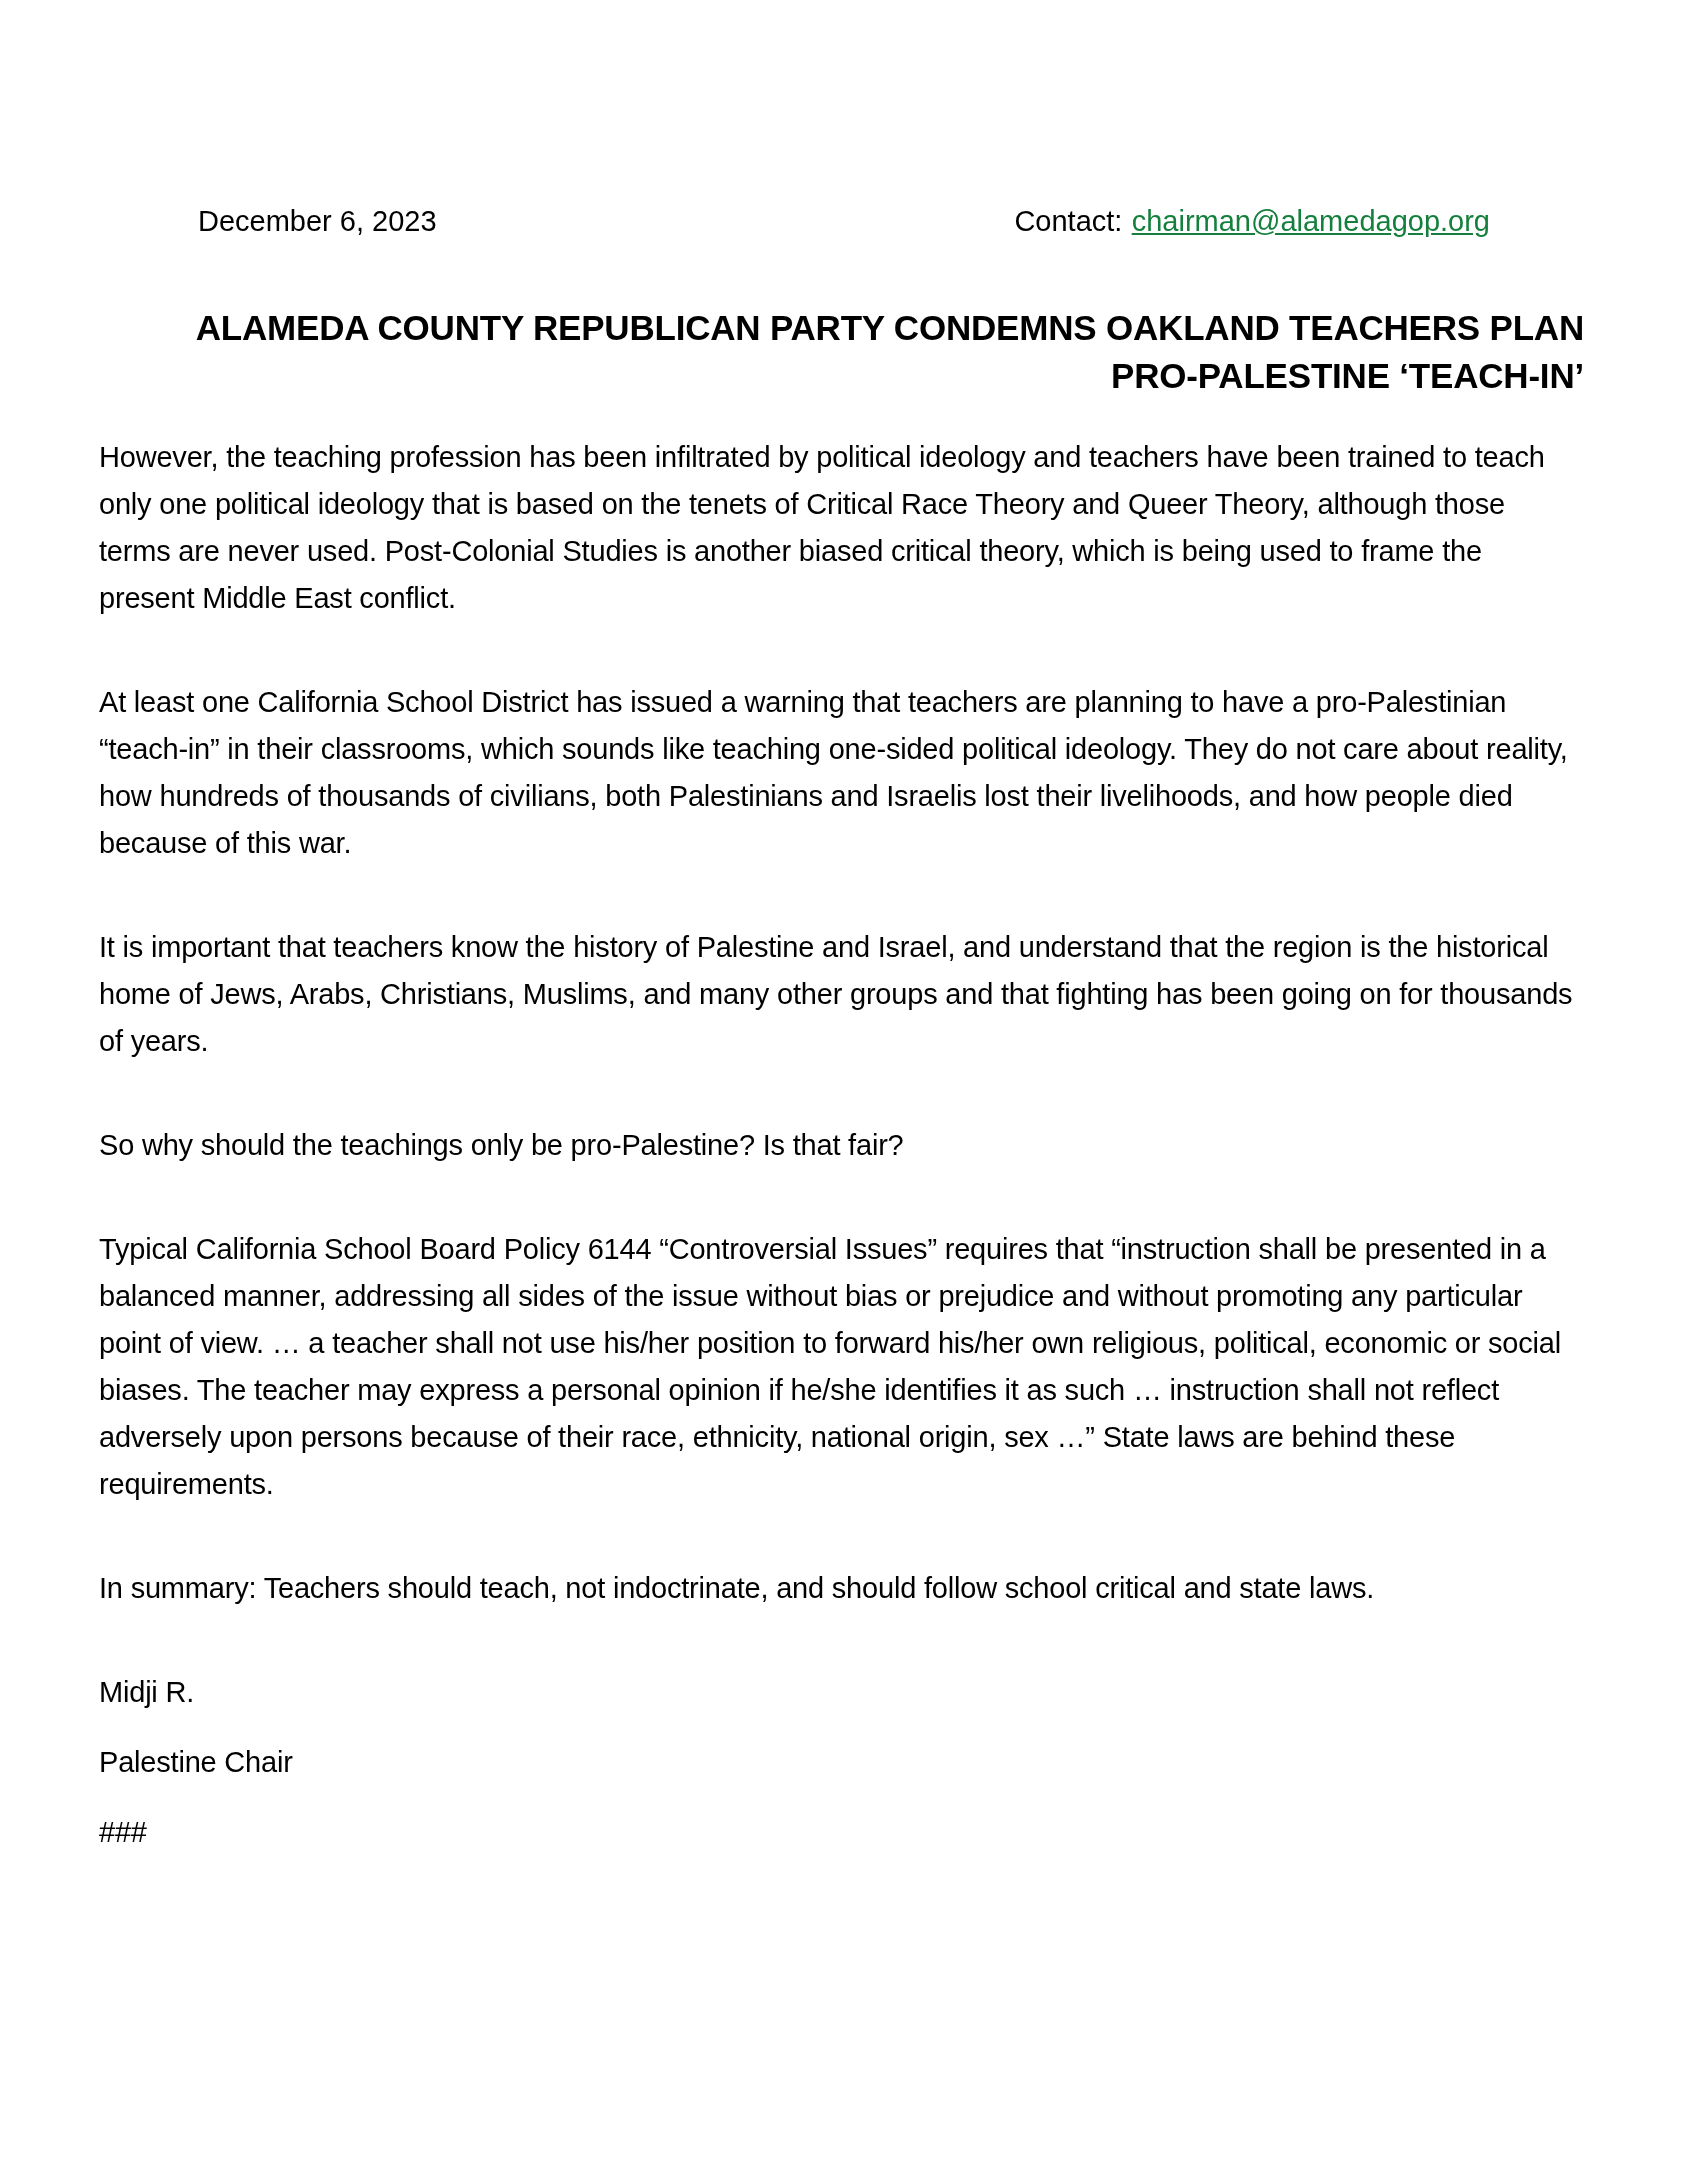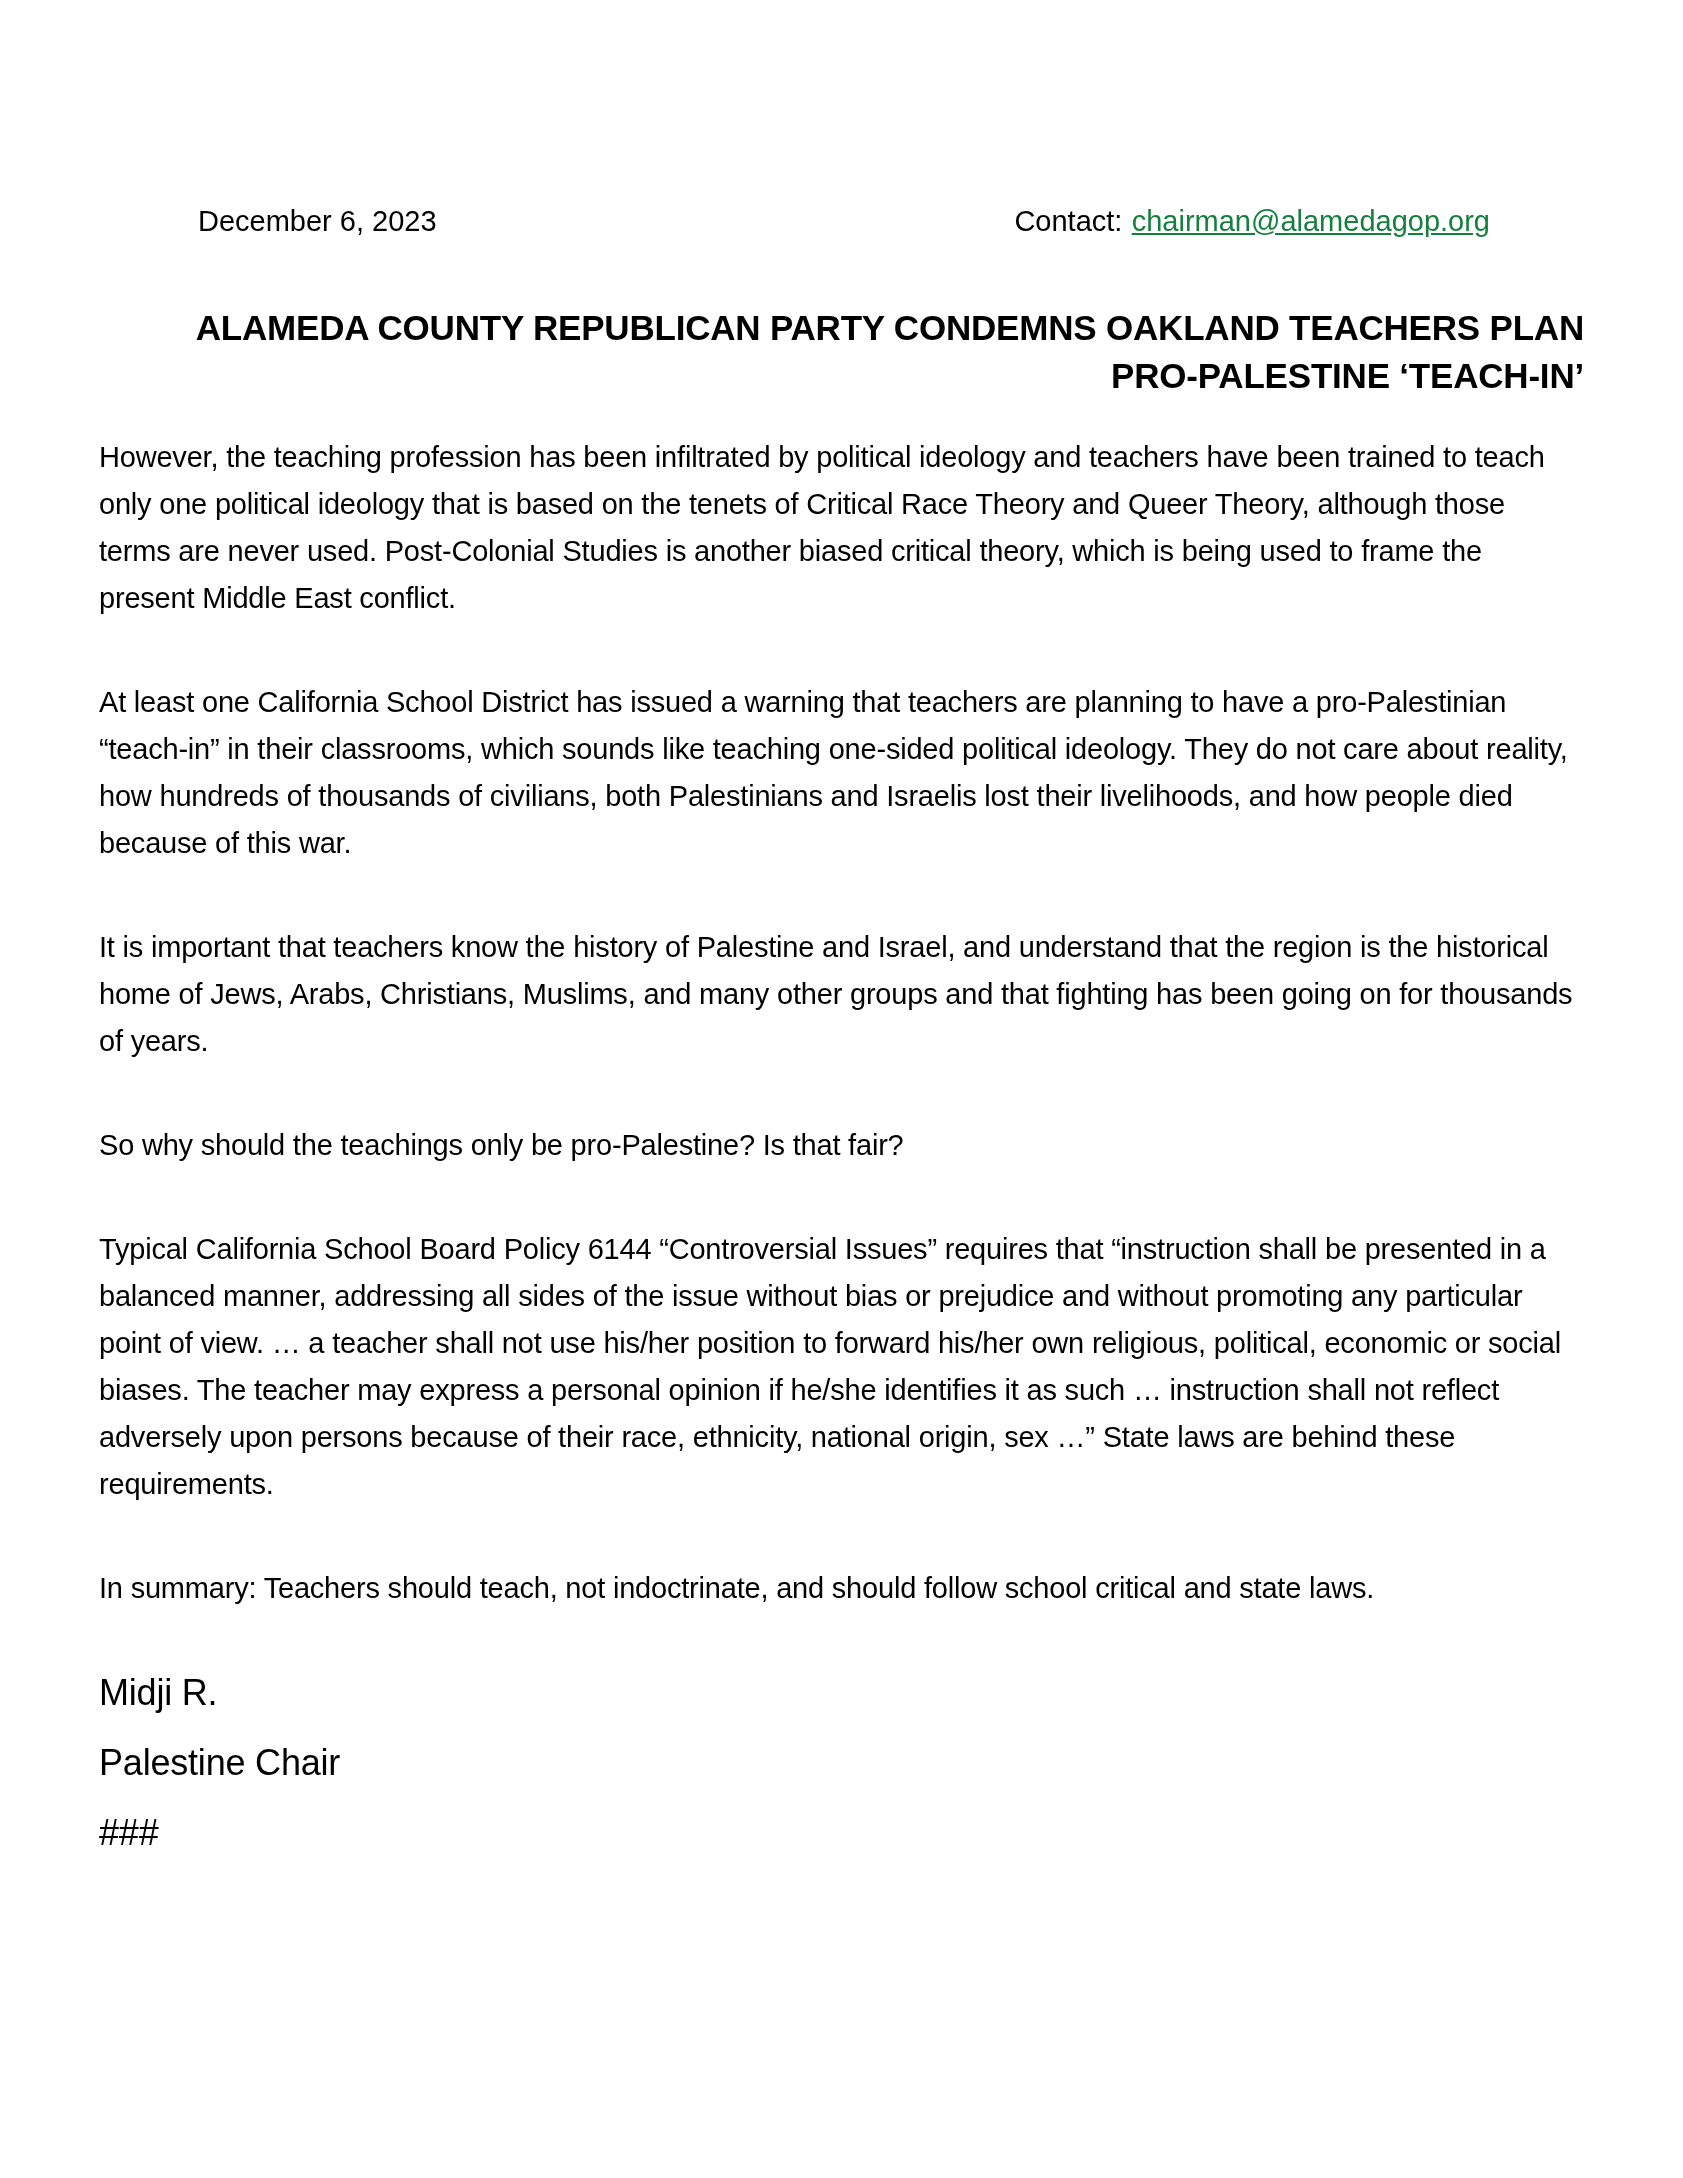--- a/index.html
+++ b/index.html
@@ -51,21 +51,21 @@
     letter-spacing: -0.2px;
   }
   .body-text p {
     margin: 0 0 57px 0;
     font-size: 29px;
     line-height: 47px;
     letter-spacing: -0.2px;
   }
   .signature p {
     margin: 0 0 23px 0;
-    font-size: 36px;
+    font-size: 29px;
     line-height: 47px;
     letter-spacing: -0.2px;
   }
 </style>
 </head>
 <body>
 
 <div class="page">
 
   <div class="header-row">

